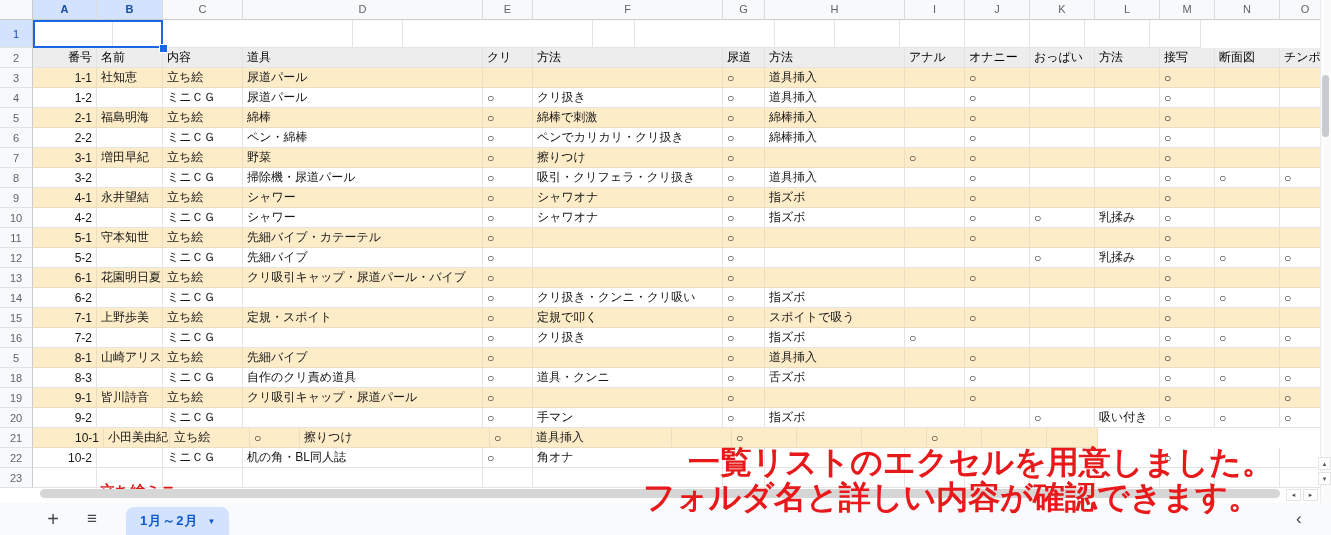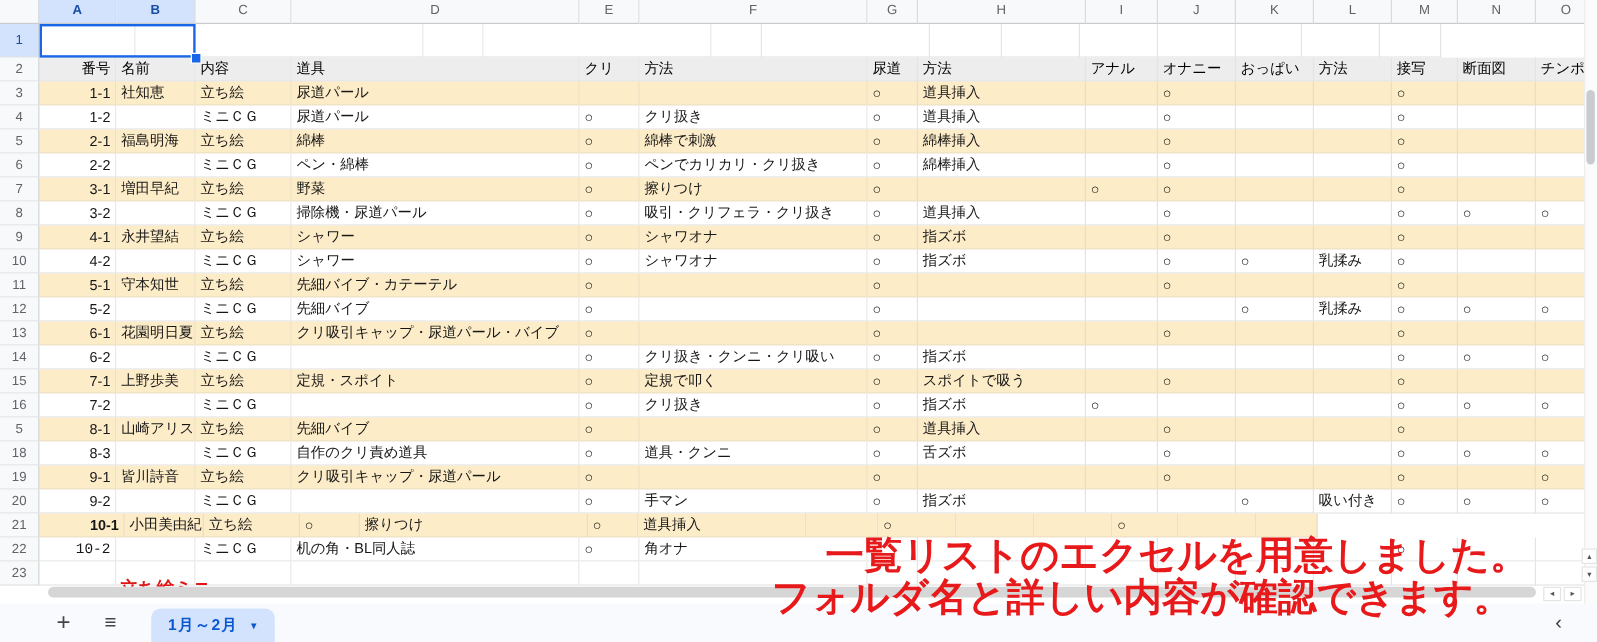--- a/index.html
+++ b/index.html
@@ -448,38 +448,38 @@
           <div class="cell" style="width: 60px;"></div>
           <div class="cell" style="width: 65px;"></div>
           <div class="cell" style="width: 65px;">○</div>
           <div class="cell" style="width: 65px;">吸い付き</div>
           <div class="cell" style="width: 55px;">○</div>
           <div class="cell" style="width: 65px;">○</div>
           <div class="cell" style="width: 51px;">○</div>
         </div>
         <div class="row band">
           <div class="gut">21</div>
-          <div class="cell num" style="width: 71px; font-weight: bold;">10-1</div>
+          <div class="cell num" style="width: 71px;">10-1</div>
           <div class="cell" style="width: 66px; text-align: center;">小田美由紀</div>
           <div class="cell" style="width: 80px;">立ち絵</div>
           <div class="cell" style="width: 50px;">○</div>
           <div class="cell" style="width: 190px;">擦りつけ</div>
           <div class="cell" style="width: 42px;">○</div>
           <div class="cell" style="width: 140px;">道具挿入</div>
           <div class="cell" style="width: 60px;"></div>
           <div class="cell" style="width: 65px;">○</div>
           <div class="cell" style="width: 65px;"></div>
           <div class="cell" style="width: 65px;"></div>
           <div class="cell" style="width: 55px;">○</div>
           <div class="cell" style="width: 65px;"></div>
           <div class="cell" style="width: 51px;"></div>
         </div>
         <div class="row">
           <div class="gut">22</div>
-          <div class="cell num" style="width: 64px; font-family: Liberation Mono, monospace;">10-2</div>
+          <div class="cell num" style="width: 64px;">10-2</div>
           <div class="cell" style="width: 66px;"></div>
           <div class="cell" style="width: 80px;">ミニＣＧ</div>
           <div class="cell" style="width: 240px;">机の角・BL同人誌</div>
           <div class="cell" style="width: 50px;">○</div>
           <div class="cell" style="width: 190px;">角オナ</div>
           <div class="cell" style="width: 42px;"></div>
           <div class="cell" style="width: 140px;"></div>
           <div class="cell" style="width: 60px;"></div>
           <div class="cell" style="width: 65px;"></div>
           <div class="cell" style="width: 65px;"></div>

